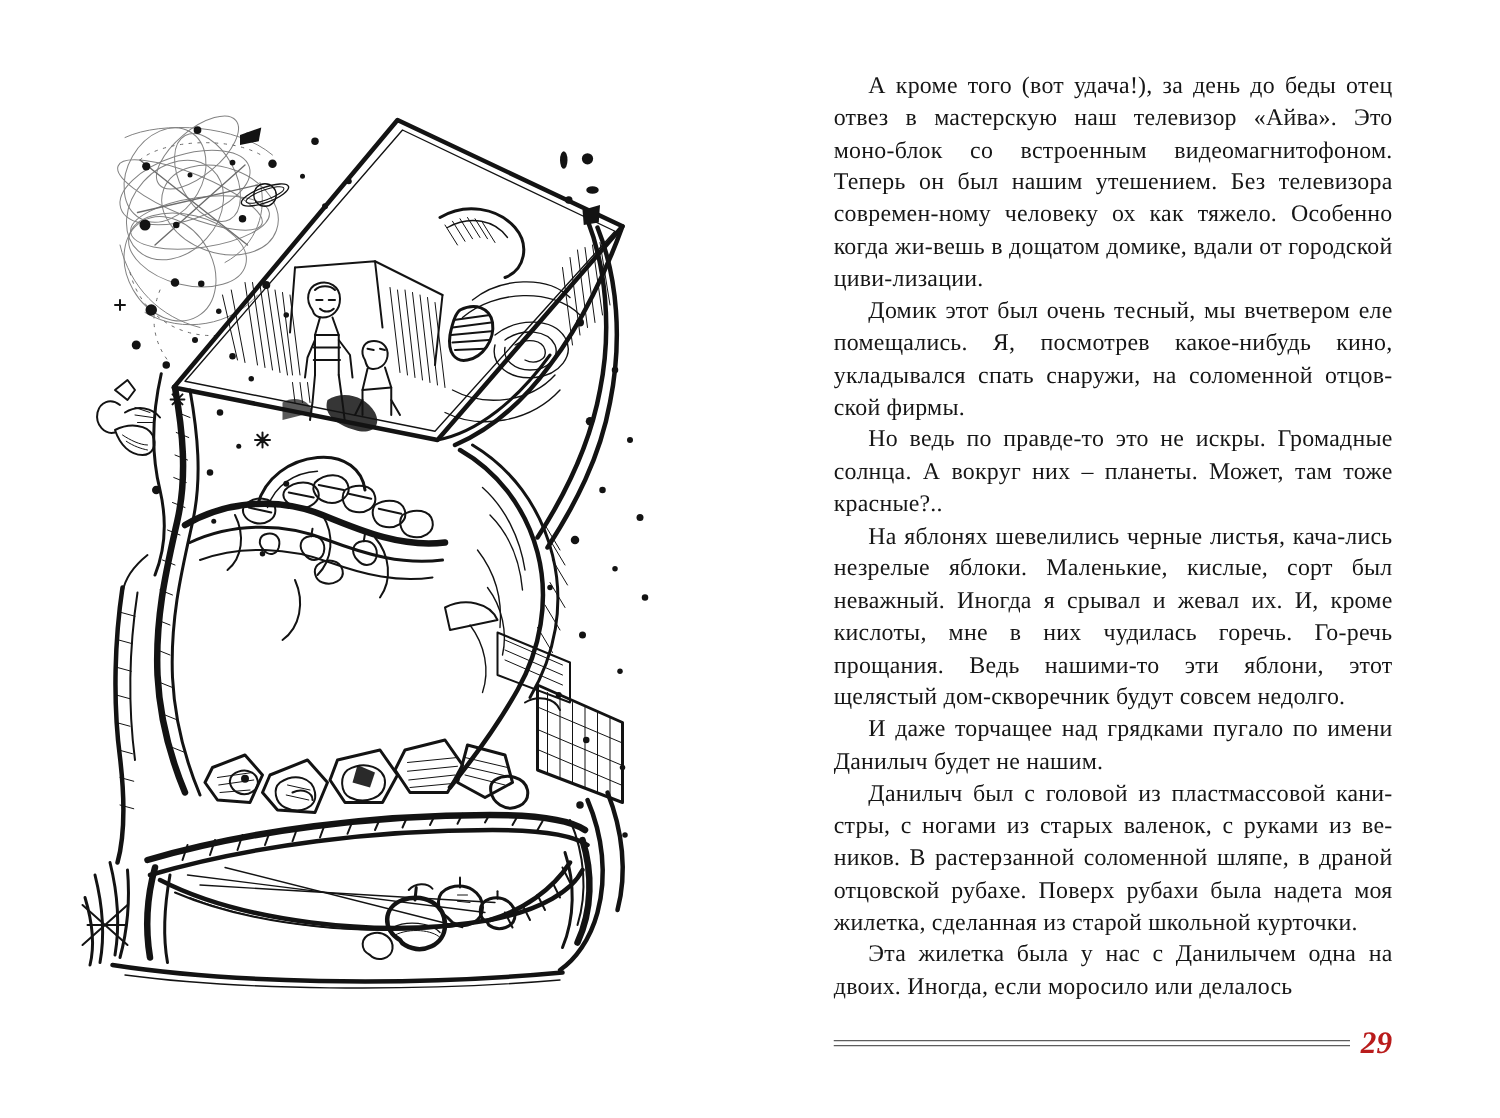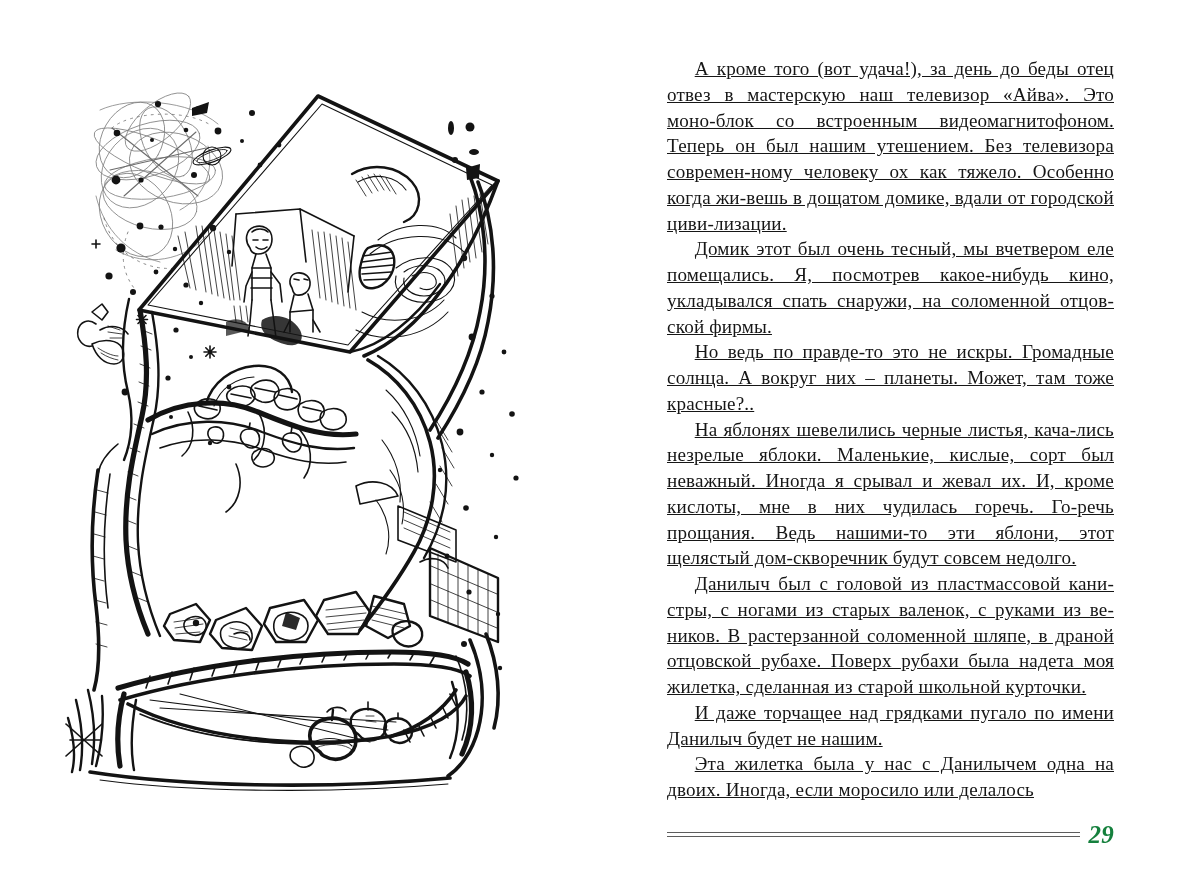--- a/index.html
+++ b/index.html
@@ -49,21 +49,20 @@
     text-align: justify;
     text-justify: inter-word;
     -webkit-hyphens: manual;
     hyphens: manual;
     letter-spacing: 0.01em;
   }
   .body-text p {
     margin: 0;
     text-indent: 1.45em;
     text-align: justify;
-    text-decoration: underline;
   }
   .body-text p:last-child {
     text-align-last: left;
   }
 
   
   .footer {
     position: absolute;
     left: 667px;
     top: 822px;
@@ -90,21 +89,21 @@
   .footer-rule::before { top: 0.5px; }
   .footer-rule::after  { top: 4px; }
 
   .page-number {
     flex: 0 0 auto;
     font-family: "Liberation Serif", "DejaVu Serif", serif;
     font-weight: bold;
     font-style: italic;
     font-size: 25px;
     line-height: 1;
-    color: #15803d;
+    color: #b91c1c;
     letter-spacing: 0.01em;
   }
 </style>
 </head>
 <body>
 
 <div class="page">
 
   <div class="illustration-pane">
     <svg viewBox="0 0 640 894" xmlns="http://www.w3.org/2000/svg">
@@ -586,22 +585,22 @@
 
     </svg>
   </div>
 
   <div class="text-pane">
     <div class="body-text">
       <p>А кроме того (вот удача!), за день до беды отец отвез в мастерскую наш телевизор «Айва». Это моно-блок со встроенным видеомагнитофоном. Теперь он был нашим утешением. Без телевизора современ-ному человеку ох как тяжело. Особенно когда жи-вешь в дощатом домике, вдали от городской циви-лизации.</p>
       <p>Домик этот был очень тесный, мы вчетвером еле помещались. Я, посмотрев какое-нибудь кино, укладывался спать снаружи, на соломенной отцов-ской фирмы.</p>
       <p>Но ведь по правде-то это не искры. Громадные солнца. А вокруг них – планеты. Может, там тоже красные?..</p>
       <p>На яблонях шевелились черные листья, кача-лись незрелые яблоки. Маленькие, кислые, сорт был неважный. Иногда я срывал и жевал их. И, кроме кислоты, мне в них чудилась горечь. Го-речь прощания. Ведь нашими-то эти яблони, этот щелястый дом-скворечник будут совсем недолго.</p>
+      <p>И даже торчащее над грядками пугало по имени Данилыч будет не нашим.</p>
       <p>Данилыч был с головой из пластмассовой кани-стры, с ногами из старых валенок, с руками из ве-ников. В растерзанной соломенной шляпе, в драной отцовской рубахе. Поверх рубахи была надета моя жилетка, сделанная из старой школьной курточки.</p>
-      <p>И даже торчащее над грядками пугало по имени Данилыч будет не нашим.</p>
       <p>Эта жилетка была у нас с Данилычем одна на двоих. Иногда, если моросило или делалось</p>
     </div>
   </div>
 
   <div class="footer">
     <div class="footer-rule"></div>
     <div class="page-number">29</div>
   </div>
 
 </div>

